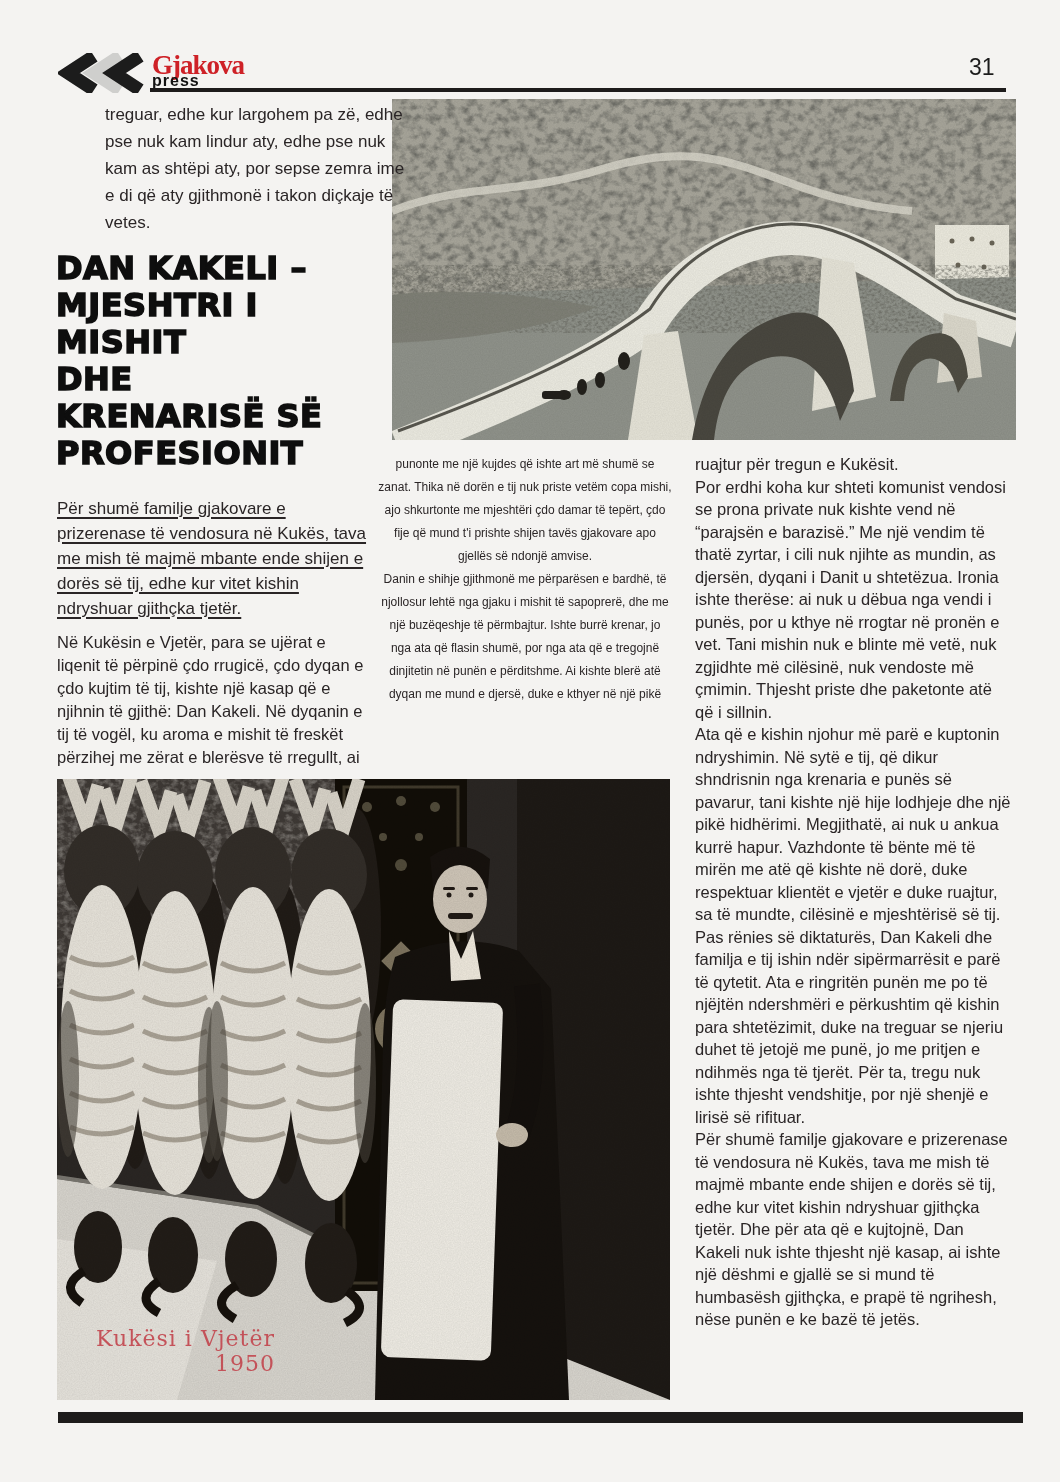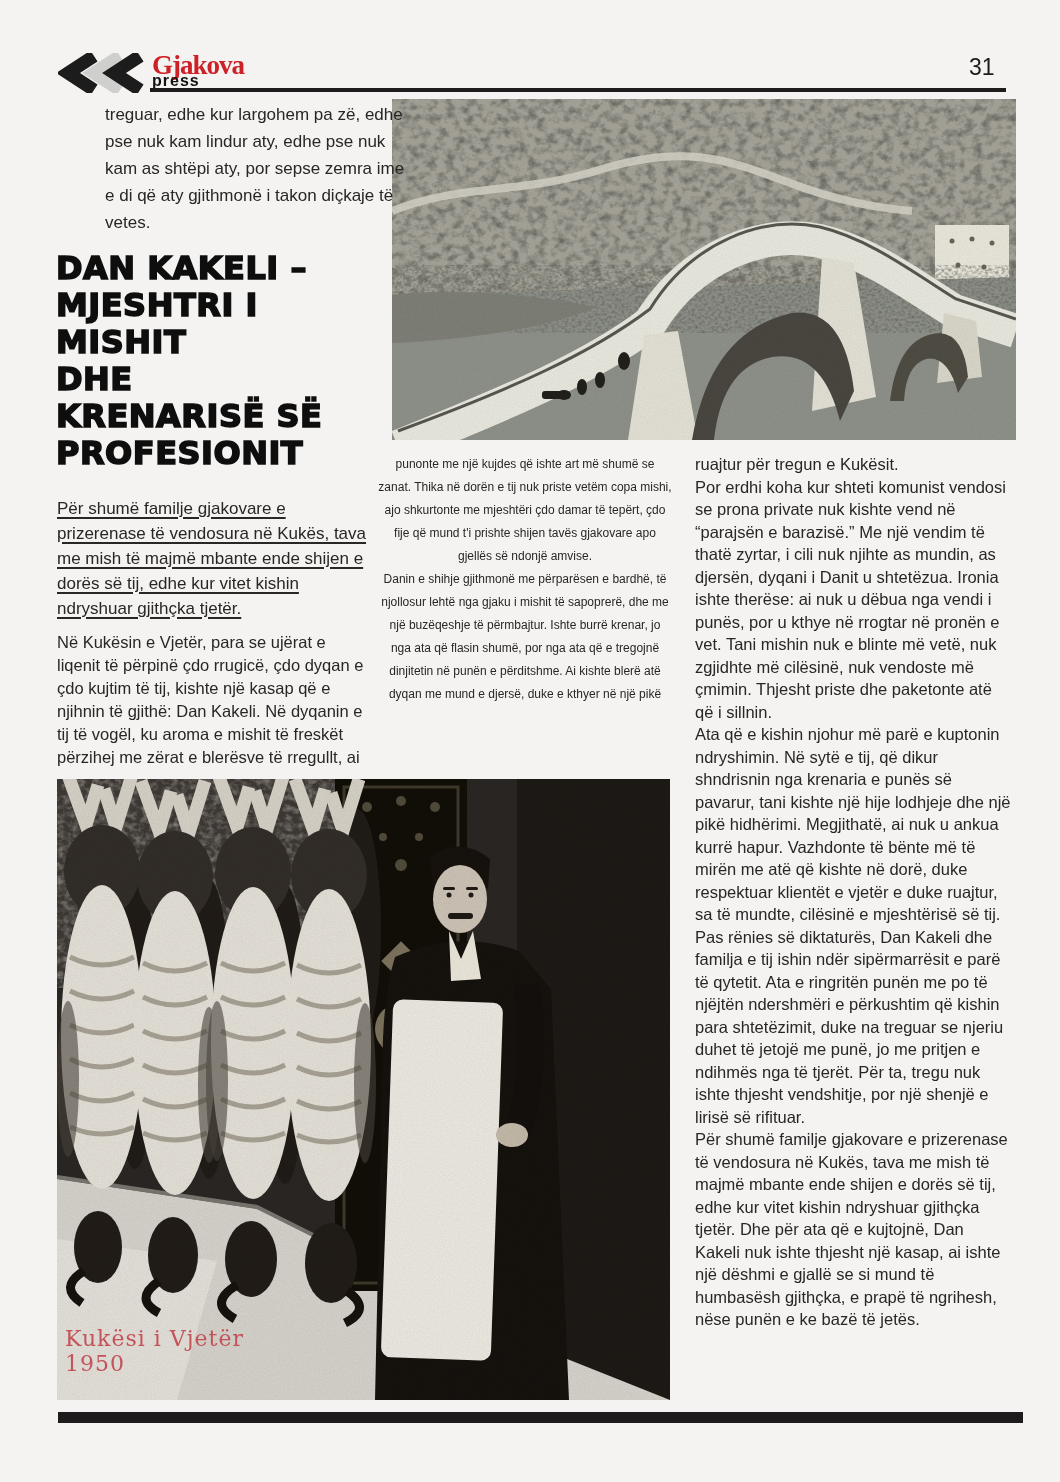--- a/index.html
+++ b/index.html
@@ -36,21 +36,21 @@
   }
   .col1p { position:absolute; left:57px; top:631px; width:312px; font-size:16.5px; line-height:23px; }
   .col2  { position:absolute; left:378px; top:453px; width:294px; font-size:12px; line-height:23px;text-align:center; }
   .col3  { position:absolute; left:695px; top:453px; width:317px; font-size:16.5px; line-height:22.5px; }
   .bp { margin:0; }
   
   .photo-bridge  { position:absolute; left:392px; top:99px;  width:624px; height:341px; overflow:hidden; }
   .photo-butcher { position:absolute; left:57px;  top:779px; width:613px; height:621px; overflow:hidden; }
   .photo-bridge svg, .photo-butcher svg { display:block; }
   .photo-caption {
-    position:absolute; left:8px; top:547px; width:210px; text-align:left;
+    position:absolute; left:8px; top:547px; width:210px; text-align:right;
     font-family:"DejaVu Serif", serif; color:#c34850; opacity:0.92;
     font-size:22px; line-height:25px; letter-spacing:1px;
   }
   
   .footer-bar { position:absolute; left:58px; top:1412px; width:965px; height:11px; background:#1d1b1b; }
 </style>
 </head>
 <body>
 
 <div class="page">

